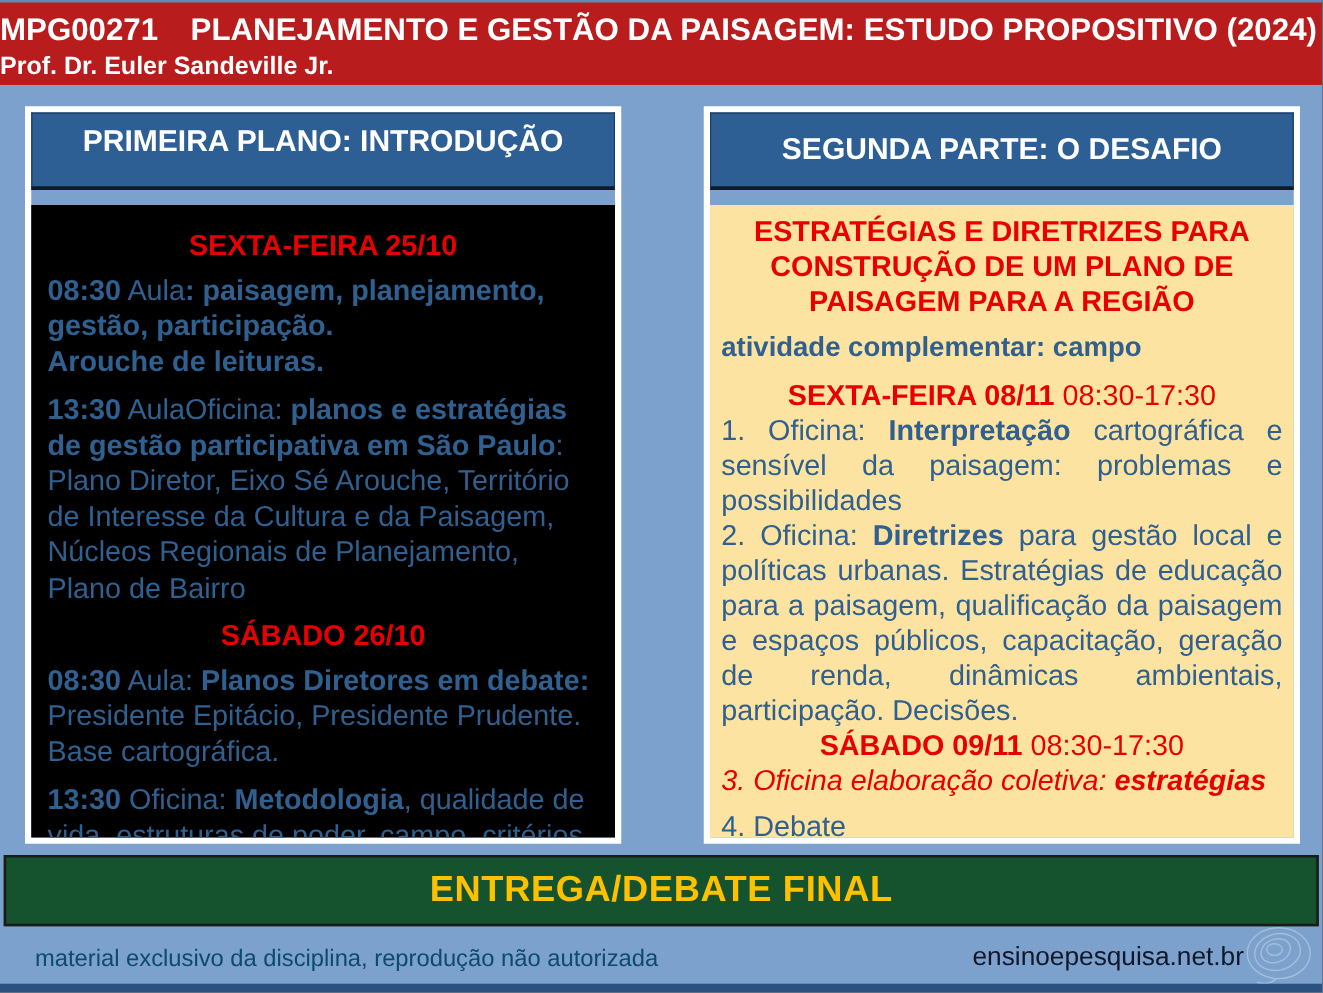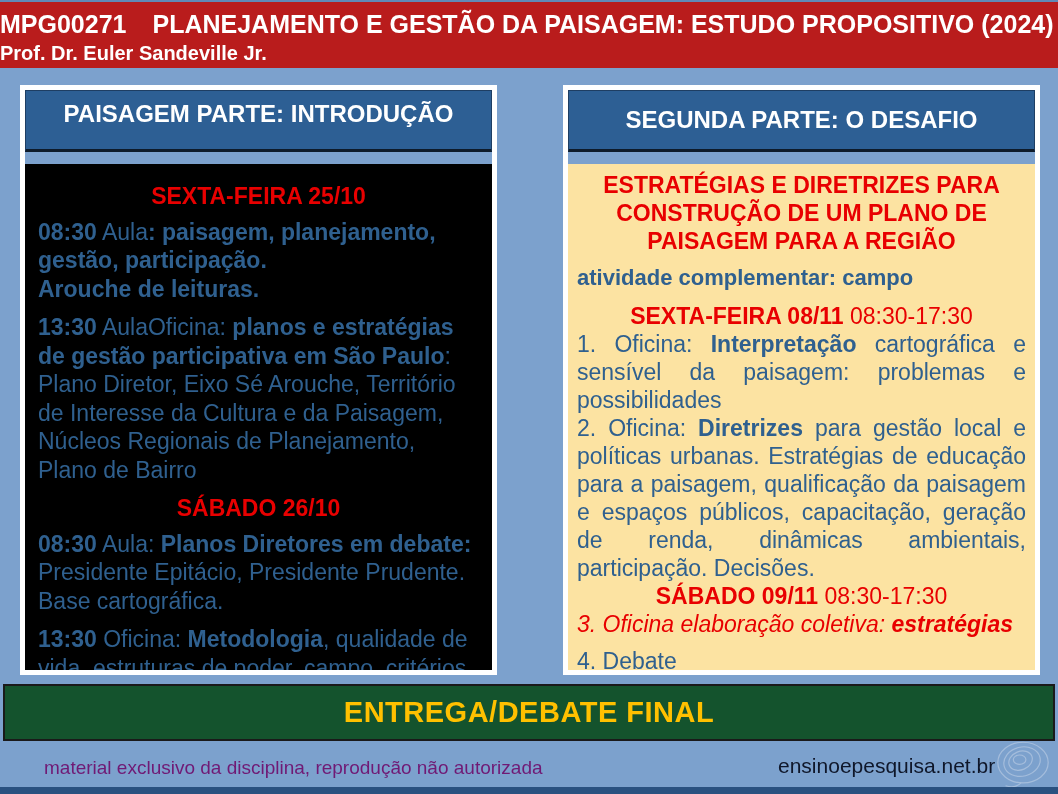--- a/index.html
+++ b/index.html
@@ -59,39 +59,39 @@
   .bottom-bar {
     position:absolute; left:3px; top:684px; width:1052px; height:57px;
     box-sizing:border-box; background:#14532d; border:2px solid #1A1A1A;
     text-align:center;
   }
   .bottom-bar .bar-label {
     color:#FFC000; font-weight:bold; font-size:29px; line-height:52px; letter-spacing:.5px;
   }
 
   
-  .footer-disclaimer { position:absolute; left:44px; top:757px; font-size:19px; color:#701a75;text-align:center; }
+  .footer-disclaimer { position:absolute; left:28px; top:757px; font-size:19px; color:#0c4a6e;text-align:center; }
   .footer-website    { position:absolute; left:778px; top:754px; font-size:21px; color:#0f172a; }
   .watermark { position:absolute; left:992px; top:737px; width:62px; height:55px; opacity:.55; }
   .bottom-strip { position:absolute; left:0; bottom:0; width:1058px; height:7px; background:#2A5180; }
 </style>
 </head>
 <body>
 
 <div class="page">
 
   <div class="header">
     <div class="line1">
       <span class="code">MPG00271</span><span>PLANEJAMENTO E GESTÃO DA PAISAGEM: ESTUDO PROPOSITIVO (2024)</span>
     </div>
     <div class="line2">Prof. Dr. Euler Sandeville Jr.</div>
   </div>
 
   <div class="panel left-p">
-    <div class="panel-title">PAISAGEM PARTE: INTRODUÇÃO</div>
+    <div class="panel-title">PRIMEIRA PLANO: INTRODUÇÃO</div>
     <div class="panel-gap"></div>
     <div class="panel-body">
       <div class="day-heading">SEXTA-FEIRA 25/10</div>
       <p class="sched"><b>08:30</b><span> Aula</span><b>: paisagem, planejamento, gestão, participação.</b><br><b>Arouche de leituras.</b></p>
       <p class="sched"><b>13:30</b><span> AulaOficina: </span><b>planos e estratégias de gestão participativa em São Paulo</b><span>: Plano Diretor, Eixo Sé Arouche, Território de Interesse da Cultura e da Paisagem, Núcleos Regionais de Planejamento, Plano de Bairro</span></p>
       <div class="day-heading">SÁBADO 26/10</div>
       <p class="sched"><b>08:30</b><span> Aula: </span><b>Planos Diretores em debate:</b><span> Presidente Epitácio, Presidente Prudente. Base cartográfica.</span></p>
       <p class="sched"><b>13:30</b><span> Oficina: </span><b>Metodologia</b><span>, qualidade de vida, estruturas de poder, campo, critérios de análise e interpretação</span></p>
     </div>
   </div>

